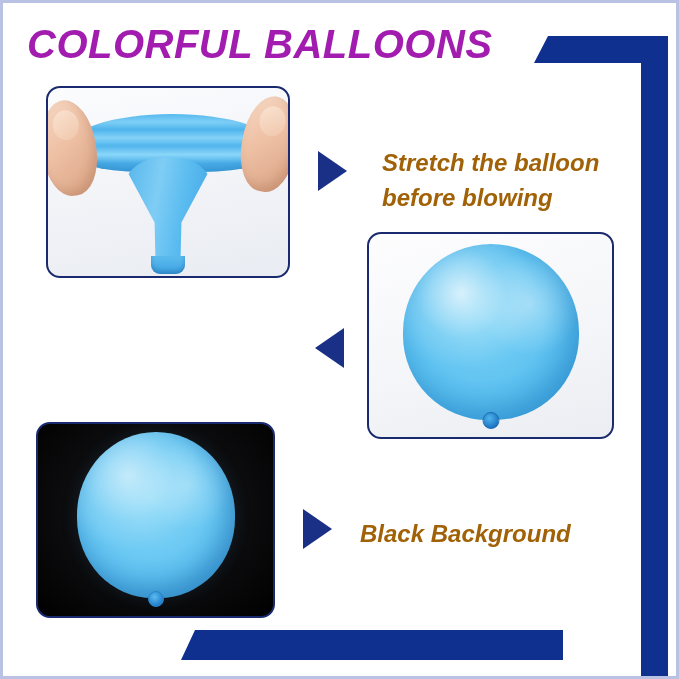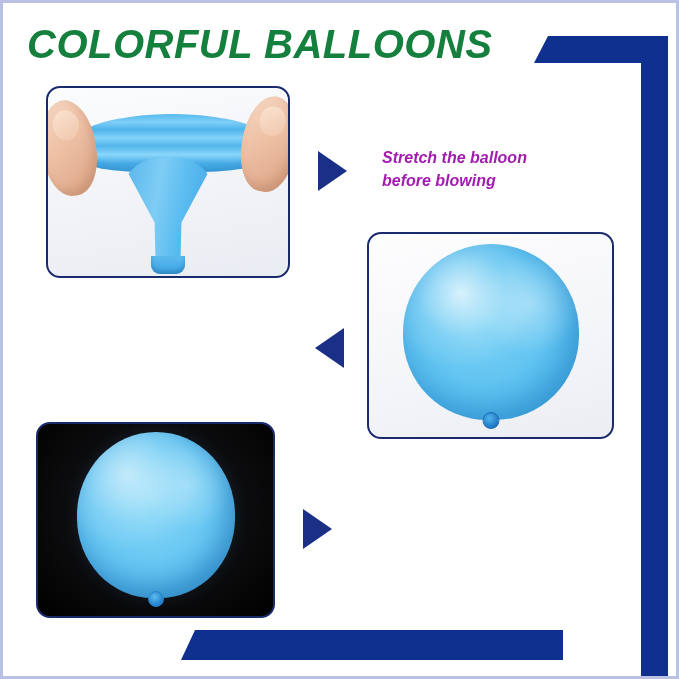--- a/index.html
+++ b/index.html
@@ -23,21 +23,21 @@
 
   
   #title {
     position: absolute;
     left: 24px;
     top: 19px;
     font-size: 40px;
     font-weight: bold;
     font-style: italic;
     letter-spacing: 0.5px;
-    color: #15803d;
+    color: #a21caf;
     white-space: nowrap;
     text-shadow: 1px 1px 0 rgba(255,255,255,0.7);
   }
 
   
   .bracket {
     position: absolute;
     background: #10308f;
   }
 
@@ -227,24 +227,24 @@
     border-bottom: 20px solid transparent;
     border-right: 29px solid #1a2f86;
   }
   #arrow-stretch { left: 315px; top: 148px; }
   #arrow-white   { left: 312px; top: 325px; }
   #arrow-black   { left: 300px; top: 506px; }
 
   
   .caption {
     position: absolute;
-    font-size: 16px;
+    font-size: 24px;
     font-weight: bold;
     font-style: italic;
-    color: #a21caf;
+    color: #a16207;
     line-height: 1.45;
     white-space: pre-line;
   }
   #caption-stretch { left: 379px; top: 143px; }
   #caption-white   { left: 80px;  top: 332px; }
   #caption-black   { left: 357px; top: 514px; }
 </style>
 </head>
 <body>
 
@@ -274,14 +274,15 @@
     <div class="balloon-body"></div>
     <div class="knot"></div>
   </div>
   <div id="arrow-white" class="arrow arrow-left"></div>
 
   <div id="photo-black" class="photo">
     <div class="balloon-body"></div>
     <div class="knot"></div>
   </div>
   <div id="arrow-black" class="arrow arrow-right"></div>
+  <div id="caption-black" class="caption">Black Background</div>
 
 </div>
 
 </body></html>

